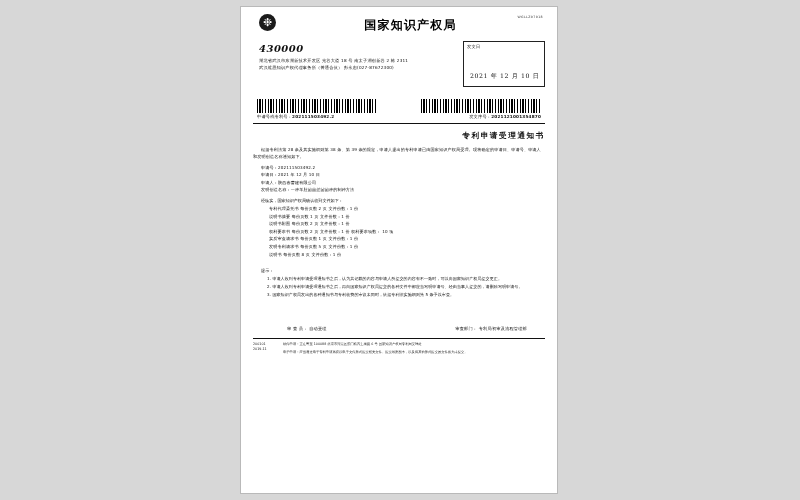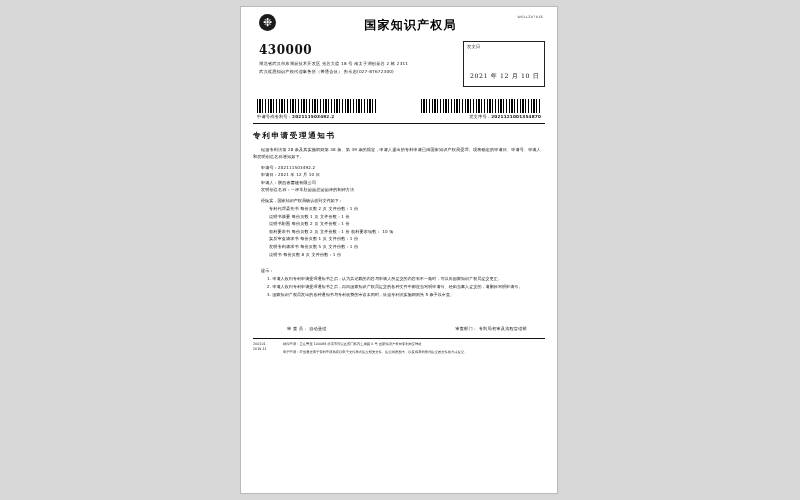--- a/index.html
+++ b/index.html
@@ -76,23 +76,24 @@
     display: flex;
     gap: 8px;
     margin-top: 2px;
   }
   .addr-left {
     flex: 1 1 auto;
     padding-left: 6px;
   }
   .zip {
     font-family: "DejaVu Serif", "Liberation Serif", serif;
-    font-size: 12px;
+    font-size: 10px;
     font-weight: bold;
     letter-spacing: .5px;
+    font-style: italic;
   }
   .addr-line {
     font-size: 4.2px;
     line-height: 1.9;
     letter-spacing: .2px;
   }
   .issue-box {
     flex: 0 0 82px;
     border: 1px solid #222;
     height: 46px;
@@ -138,21 +139,21 @@
   }
   .numbers-row b { font-weight: bold; }
   .hr {
     border: 0;
     border-top: 1px solid #111;
     margin: 2px 0 0 0;
   }
 
   
   .notice-title {
-    text-align: left;
+    text-align: right;
     font-family: "DejaVu Serif", "Liberation Serif", serif;
     font-weight: bold;
     font-size: 7.6px;
     letter-spacing: 1.6px;
     margin: 6px 0 5px 0;
   }
 
   
   .para {
     font-size: 4.1px;

